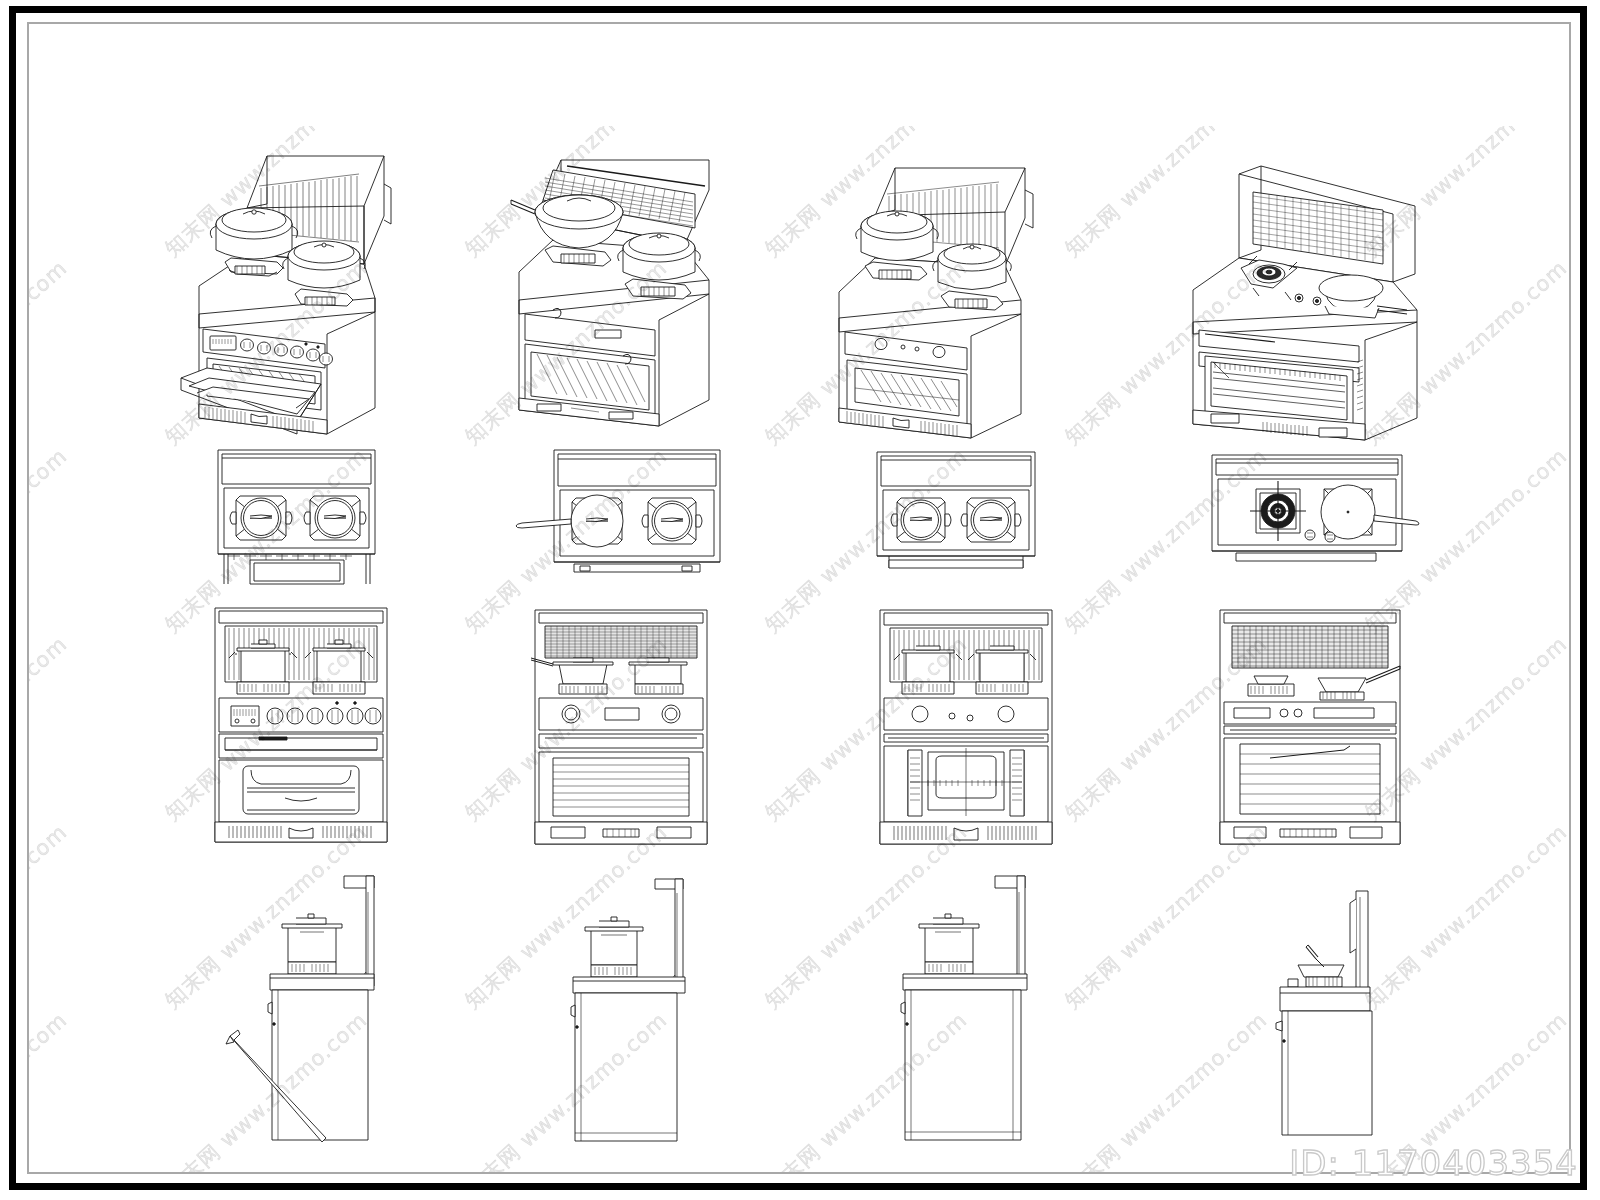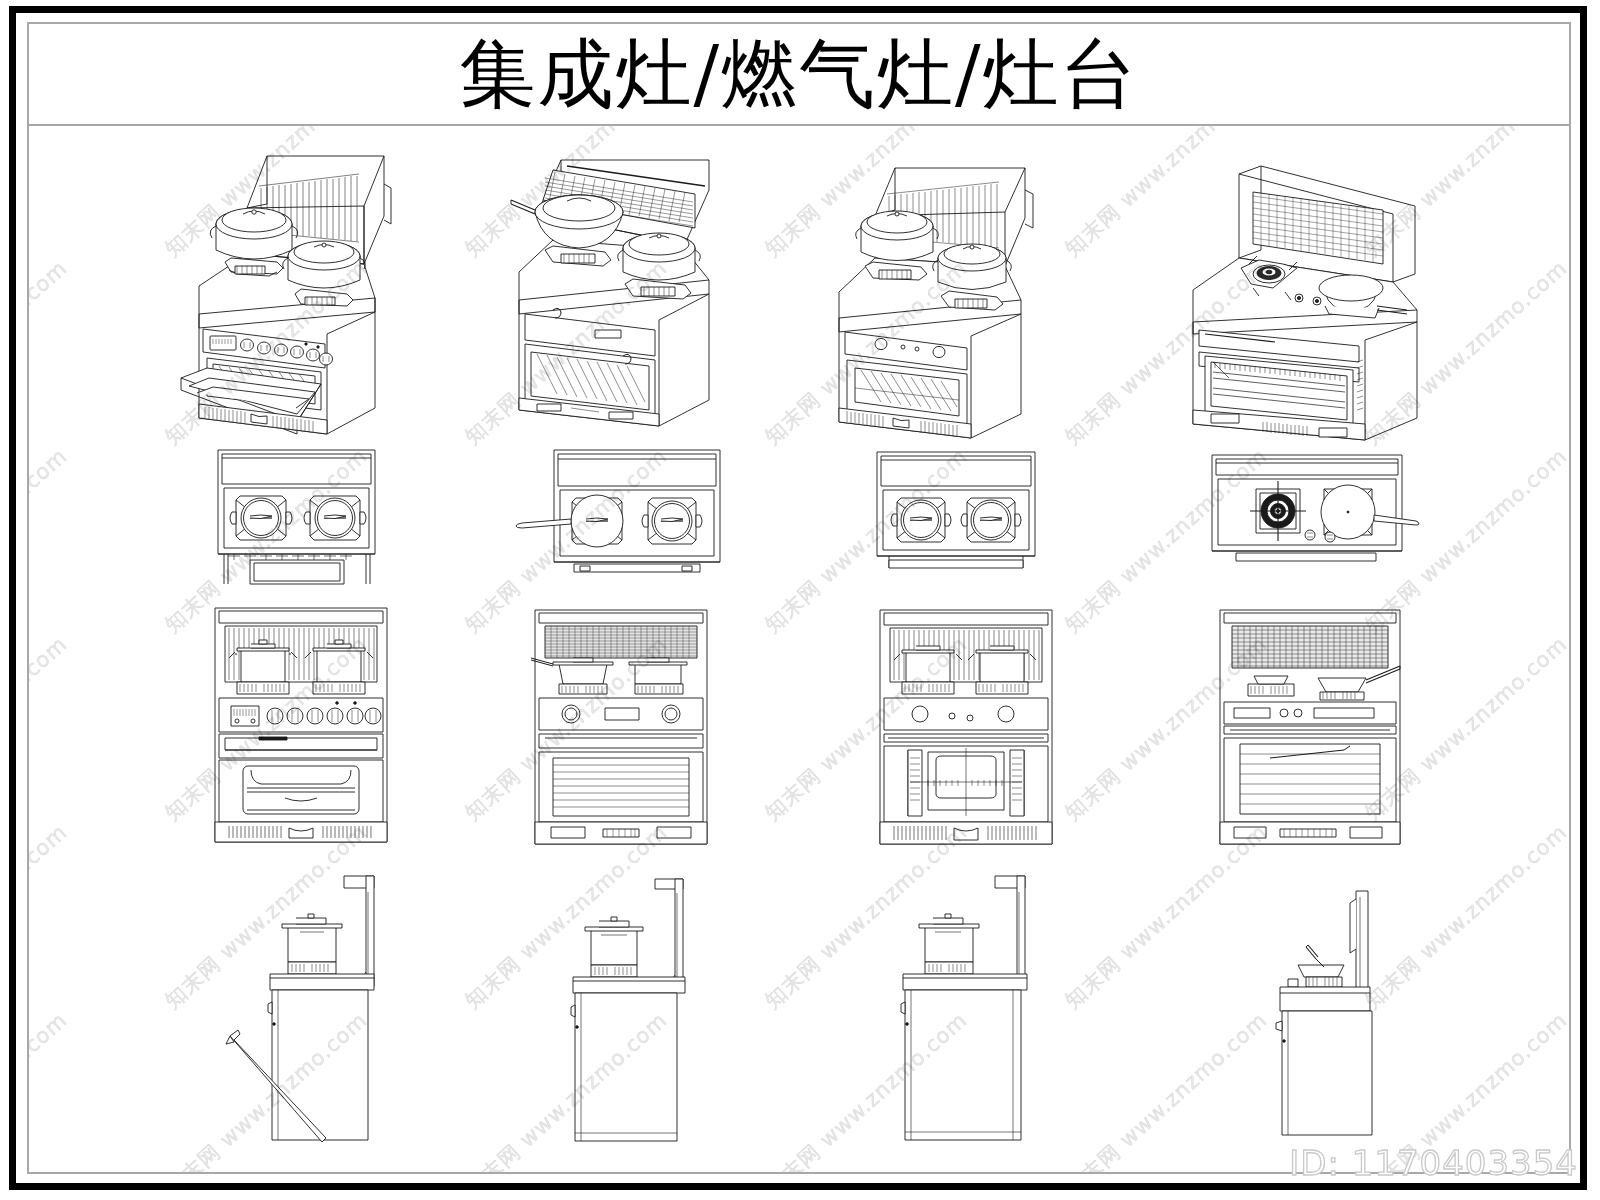--- a/index.html
+++ b/index.html
@@ -115,23 +115,20 @@
   }
 </style>
 </head>
 <body>
 
 <div id="sheet">
 
   <div id="outer-border"></div>
   <div id="inner-frame"></div>
 
-  <div id="title-band">
-    <div id="sheet-title">集成灶/燃气灶/灶台</div>
-  </div>
 
   <div id="drawing-area">
 
     <div class="cell" style="left:150px;top:20px;width:230px;height:290px;">
       <svg width="230" height="290" viewBox="0 0 230 290" fill="none" stroke="#1a1a1a" stroke-width="0.9" stroke-linejoin="round">
 
         <path d="M68 62 L88 10 L205 10 L205 70 L185 118"></path>
         <path d="M68 62 L68 108 L185 118 L185 60 Z"></path>
         <path d="M88 10 L88 58 L68 62"></path>
         <path d="M205 10 L185 60 L185 118"></path>

